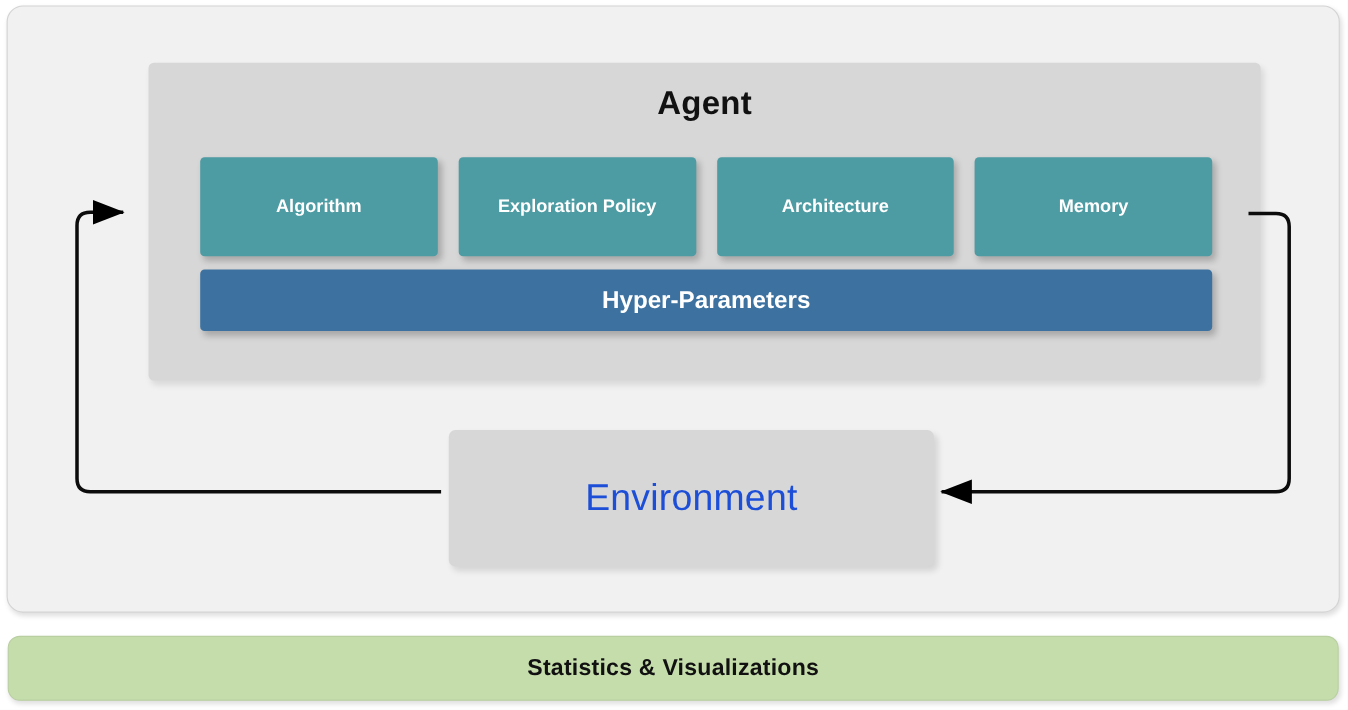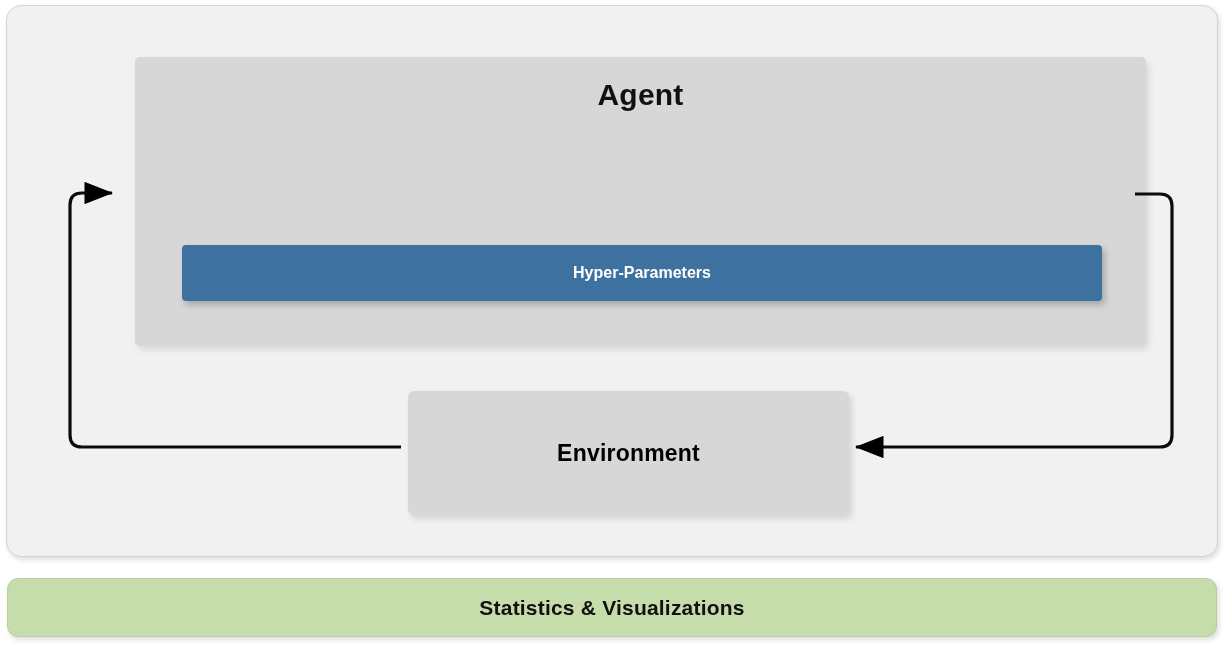--- a/index.html
+++ b/index.html
@@ -91,43 +91,43 @@
     width: 920px;
     height: 56px;
     background: #3d72a0;
     border-radius: 4px;
     display: flex;
     align-items: center;
     justify-content: center;
     box-shadow: 3px 4px 6px rgba(0,0,0,0.22);
   }
   .hyper-bar .label {
-    font-size: 16px;
+    font-size: 22px;
     font-weight: bold;
     color: #ffffff;
   }
 
   
   .environment-box {
     position: absolute;
     left: 401px;
     top: 385px;
     width: 441px;
     height: 124px;
     background: #d7d7d7;
     border-radius: 6px;
     display: flex;
     align-items: center;
     justify-content: center;
     box-shadow: 3px 4px 6px rgba(0,0,0,0.12);
   }
   .environment-box .label {
-    font-size: 23px;
-    font-weight: bold;
-    color: #000000;
+    font-size: 34px;
+    font-weight: normal;
+    color: #1d4ed8;
     letter-spacing: 0.2px;
   }
 
   
   .loop-svg {
     position: absolute;
     left: 0;
     top: 0;
     width: 1225px;
     height: 645px;
@@ -160,20 +160,34 @@
 </head>
 <body>
 
 <div id="stage">
 
   <div class="outer-panel">
 
     <div class="agent-panel">
       <div class="agent-title">Agent</div>
 
+      <div class="component-row">
+        <div class="component-box">
+          <span class="label">Algorithm</span>
+        </div>
+        <div class="component-box">
+          <span class="label">Exploration Policy</span>
+        </div>
+        <div class="component-box">
+          <span class="label">Architecture</span>
+        </div>
+        <div class="component-box">
+          <span class="label">Memory</span>
+        </div>
+      </div>
 
       <div class="hyper-bar">
         <span class="label">Hyper-Parameters</span>
       </div>
     </div>
 
     <div class="environment-box">
       <span class="label">Environment</span>
     </div>
   </div>

